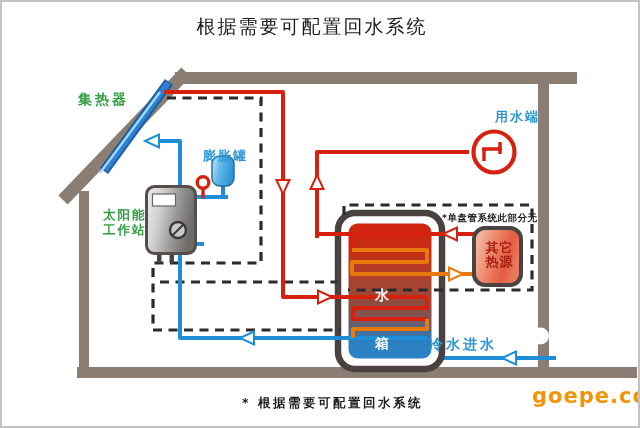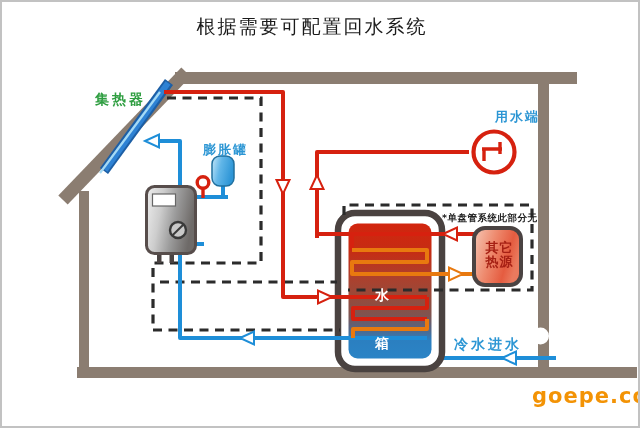--- a/index.html
+++ b/index.html
@@ -147,36 +147,41 @@
       <polygon points="463,274 449,267.5 449,280.5" stroke="#e8790f"></polygon>
       <polygon points="240,338 254,331.5 254,344.5" stroke="#1e8ed8"></polygon>
       <polygon points="502,358 516,351.5 516,364.5" stroke="#1e8ed8"></polygon>
     </g>
 
     <circle cx="540.5" cy="336" r="8.5" fill="#ffffff"></circle>
   </svg>
 
   <div class="lbl title" style="left:160px;top:12px;">根据需要可配置回水系统</div>
 
-  <div class="lbl green lbl-collector" style="left:93px;top:89px;">集热器</div>
+  <div class="lbl green lbl-collector" style="left:76px;top:89px;">集热器</div>
 
-  <div class="lbl blue lbl-expansion" style="left:201px;top:139px;">膨胀罐</div>
+  <div class="lbl blue lbl-expansion" style="left:201px;top:145px;">膨胀罐</div>
 
+  <div class="lbl green lbl-station" style="left:101px;top:206px;">
+    <div>太阳能</div>
+    <div>工作站</div>
+  </div>
 
   <div class="lbl blue lbl-wateruse" style="left:469px;top:106px;">用水端</div>
 
   <div class="lbl lbl-heatsource" style="left:474px;top:239px;">
     <div>其它</div>
     <div>热源</div>
   </div>
 
   <div class="lbl lbl-note-small" style="left:440px;top:210px;">*单盘管系统此部分无</div>
 
   <div class="lbl lbl-tank" style="left:368px;top:257px;">
     <div>水</div>
     <div>箱</div>
   </div>
 
-  <div class="lbl blue lbl-cold" style="left:452px;top:334px;">冷水进水</div>
+  <div class="lbl blue lbl-cold" style="left:427px;top:334px;">冷水进水</div>
 
+  <div class="lbl lbl-note-bottom" style="left:240px;top:393px;">* 根据需要可配置回水系统</div>
 
   <div class="lbl lbl-watermark" style="left:530px;top:382px;">goepe.com</div>
 </div>
 
 </body></html>

